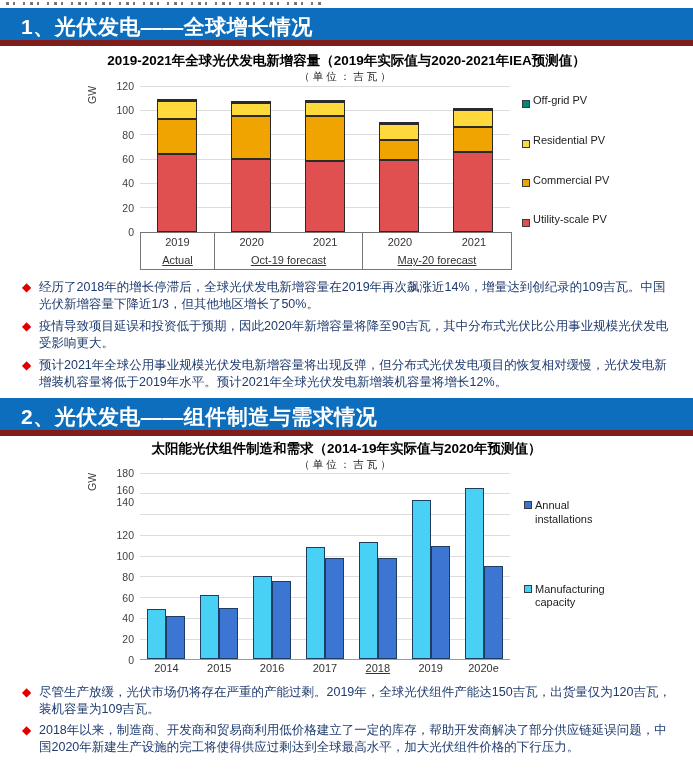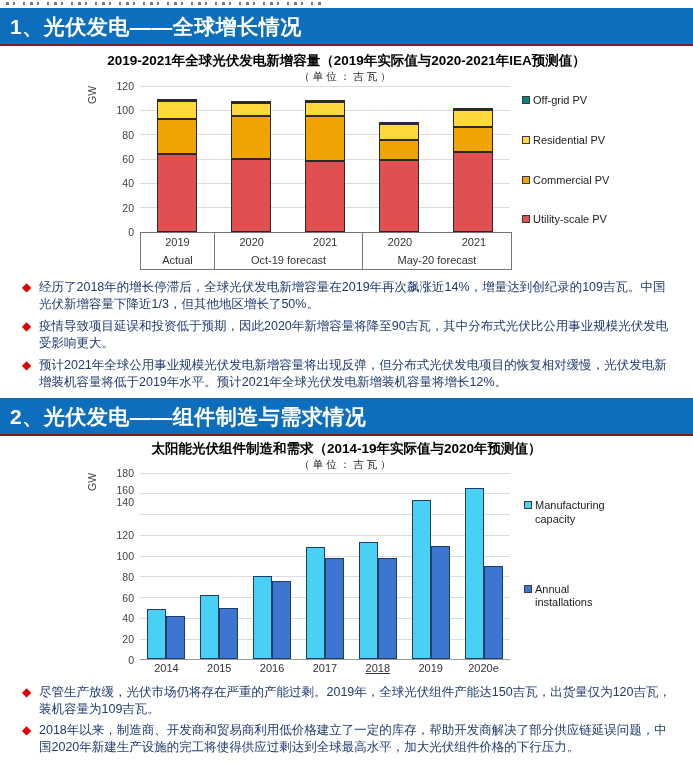--- a/index.html
+++ b/index.html
@@ -4,22 +4,22 @@
 <style>
   * { margin:0; padding:0; box-sizing:border-box; }
   html,body { width:693px; height:776px; overflow:hidden; background:#fff;
     font-family:"Liberation Sans","DejaVu Sans",sans-serif; }
   .page { width:693px; height:776px; position:relative; }
 
   .top-crop { height:3px; width:46%; margin:2px 0 3px 6px; opacity:.75;
     background:repeating-linear-gradient(90deg,#4a4a4a 0 3px,transparent 3px 7px,#4a4a4a 7px 9px,transparent 9px 17px,#4a4a4a 17px 19px,transparent 19px 24px); }
 
   .sec-header { height:38px; line-height:38px; background:var(--header-bg,#0C6EBD);
-    color:var(--header-text,#fff); font-weight:700; font-size:21px; padding-left:10px;
-    border-bottom:2px solid #7f1d1d; letter-spacing:.5px; }
+    color:var(--header-text,#fff); font-weight:700; font-size:21px; padding-left:21px;
+    border-bottom:6px solid #7f1d1d; letter-spacing:.5px; }
   .sec-header2 { margin-top:7px; }
 
   .chart-title { text-align:center; font-weight:700; font-size:13.5px; color:#000; margin-top:6px; }
   .chart-title2 { margin-top:4px; }
   .chart-subtitle { text-align:center; font-size:10.5px; color:#222; height:13px;
     font-family:"DejaVu Serif",serif; letter-spacing:3px; }
 
   .chart-row { display:flex; margin-left:84px; margin-top:3px; }
   .chart-row2 { margin-top:2px; }
   .ylab { width:20px; position:relative; }
@@ -34,28 +34,28 @@
     color:var(--axis-text,#3f3f3f); transform:translateY(-50%); }
 
   .seg { position:absolute; border:1px solid #2a2a2a; }
   .gbar { position:absolute; bottom:0; width:19px; border:1px solid #1F3C63; }
 
   .axisbox { width:372px; border:1px solid #767676; }
   .axisrow { display:flex; height:18px; }
   .axiscell { display:flex; justify-content:space-around; align-items:center;
     font-size:11px; color:#333; height:100%; }
   .divr { border-right:1px solid #767676; }
-  .glab { justify-content:center; }
+  .glab { justify-content:center;text-decoration:underline; }
 
   .xcats { display:flex; width:370px; }
   .xcat { font-size:11px; color:#333; text-align:center; height:17px; line-height:17px; }
 
   .legend { flex:0 0 auto; }
   .legend1 { margin-left:10px; padding-top:8px; }
-  .legend1 .lgitem { margin-bottom:26px; }
+  .legend1 .lgitem { margin-bottom:26px;align-items:flex-end; }
   .legend2 { margin-left:14px; padding-top:26px; }
   .legend2 .lgitem { margin-bottom:56px; }
   .lgitem { display:flex; align-items:flex-start; }
   .swatch { width:8px; height:8px; border:1px solid #3a3a3a; margin-right:3px; margin-top:2px; flex:0 0 auto; }
   .lgtext { font-size:11px; color:#222; line-height:1.25; max-width:86px; }
 
   .bullets { padding:9px 16px 0 22px; }
   .bullets2 { padding-top:7px; }
   .bullet { display:flex; margin-bottom:5px; }
   .bmark { color:var(--bullet-marker,#E10000); width:17px; flex:0 0 auto; font-size:12px; line-height:17px; }
@@ -225,27 +225,27 @@
             <div class="xcat" style="width: 52.8571px;">2015</div>
             <div class="xcat" style="width: 52.8571px; text-align: center;">2016</div>
             <div class="xcat" style="width: 52.8571px;">2017</div>
             <div class="xcat" style="width: 52.8571px; text-decoration: underline;">2018</div>
             <div class="xcat" style="width: 52.8571px;">2019</div>
             <div class="xcat" style="width: 52.8571px;">2020e</div>
           </div>
       </div>
       <div class="legend legend2" id="legend2">
           <div class="lgitem">
+            <span class="swatch" style="background: rgb(61, 118, 210);"></span>
+            <span class="lgtext">Annual installations</span>
+          </div>
+          <div class="lgitem">
             <span class="swatch" style="background: rgb(72, 208, 245);"></span>
             <span class="lgtext">Manufacturing capacity</span>
           </div>
-          <div class="lgitem">
-            <span class="swatch" style="background: rgb(61, 118, 210);"></span>
-            <span class="lgtext">Annual installations</span>
-          </div>
         </div>
     </div>
   </div>
 
   <div class="bullets bullets2">
     <div class="bullet">
       <span class="bmark">◆</span>
       <span class="btext">尽管生产放缓，光伏市场仍将存在严重的产能过剩。2019年，全球光伏组件产能达150吉瓦，出货量仅为120吉瓦，装机容量为109吉瓦。</span>
     </div>
     <div class="bullet">

